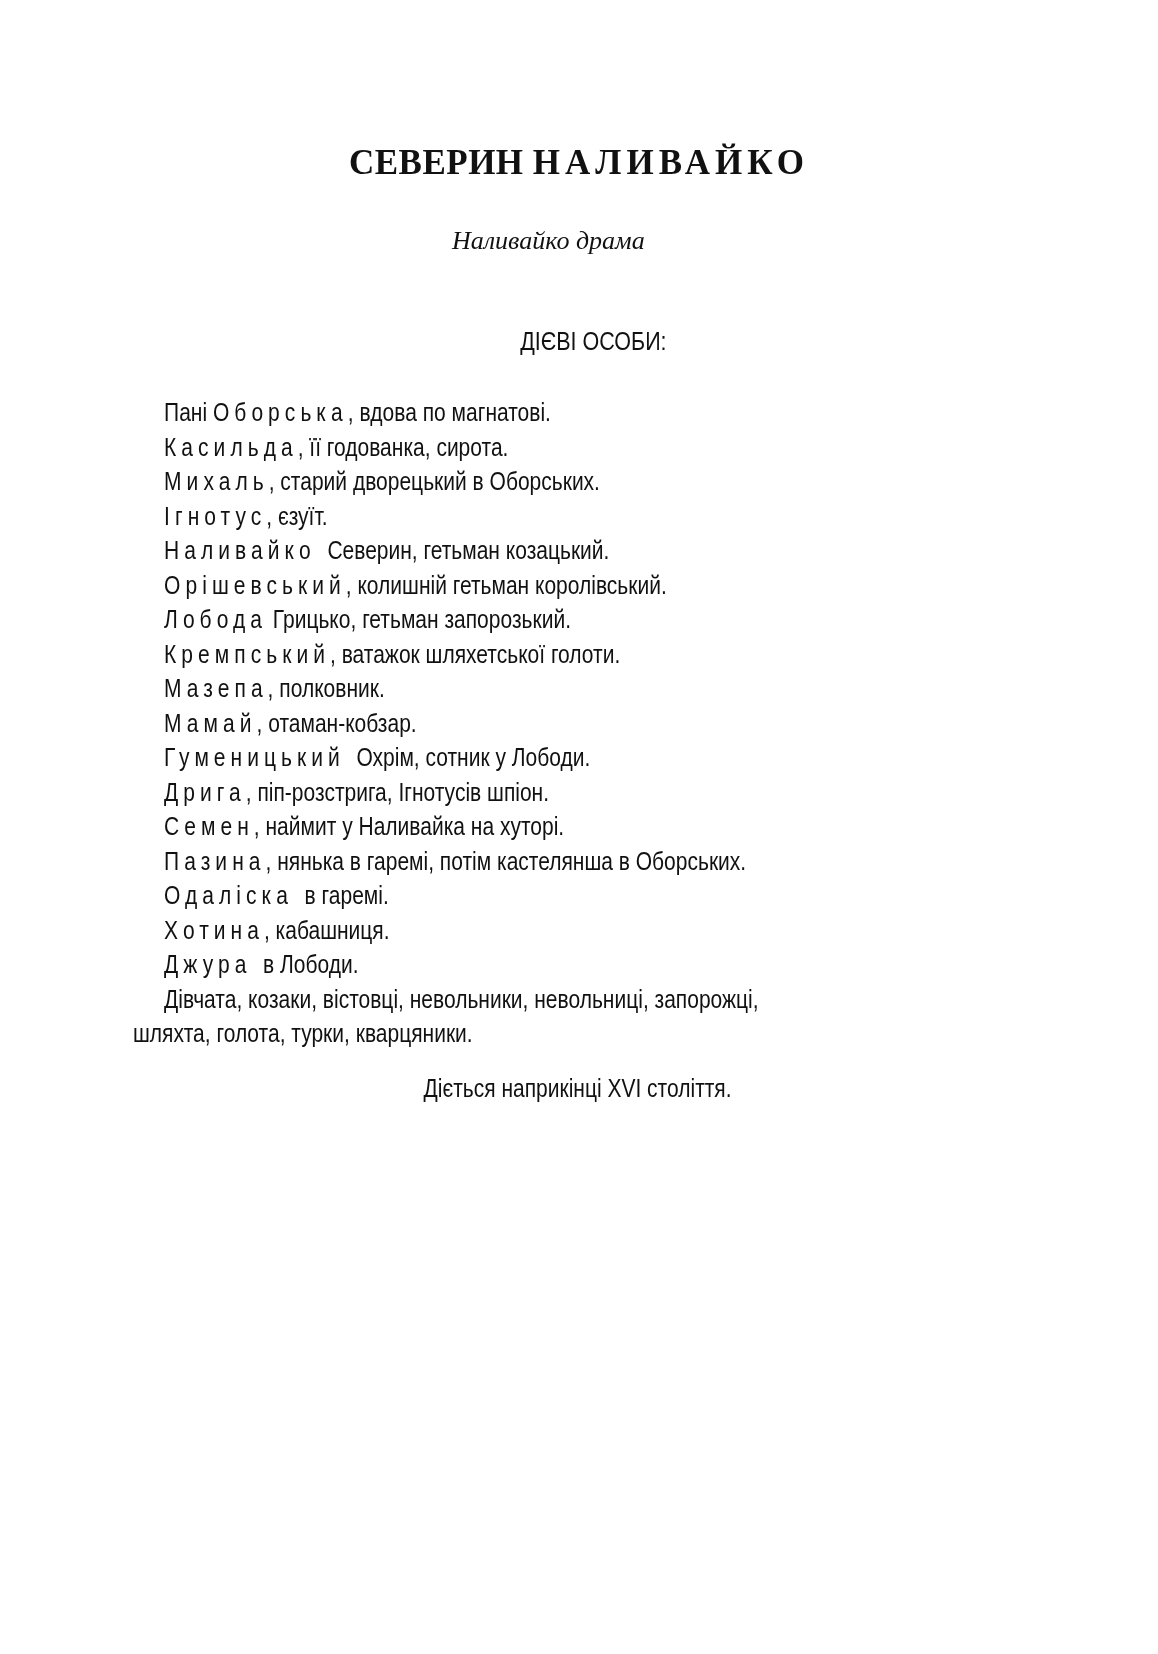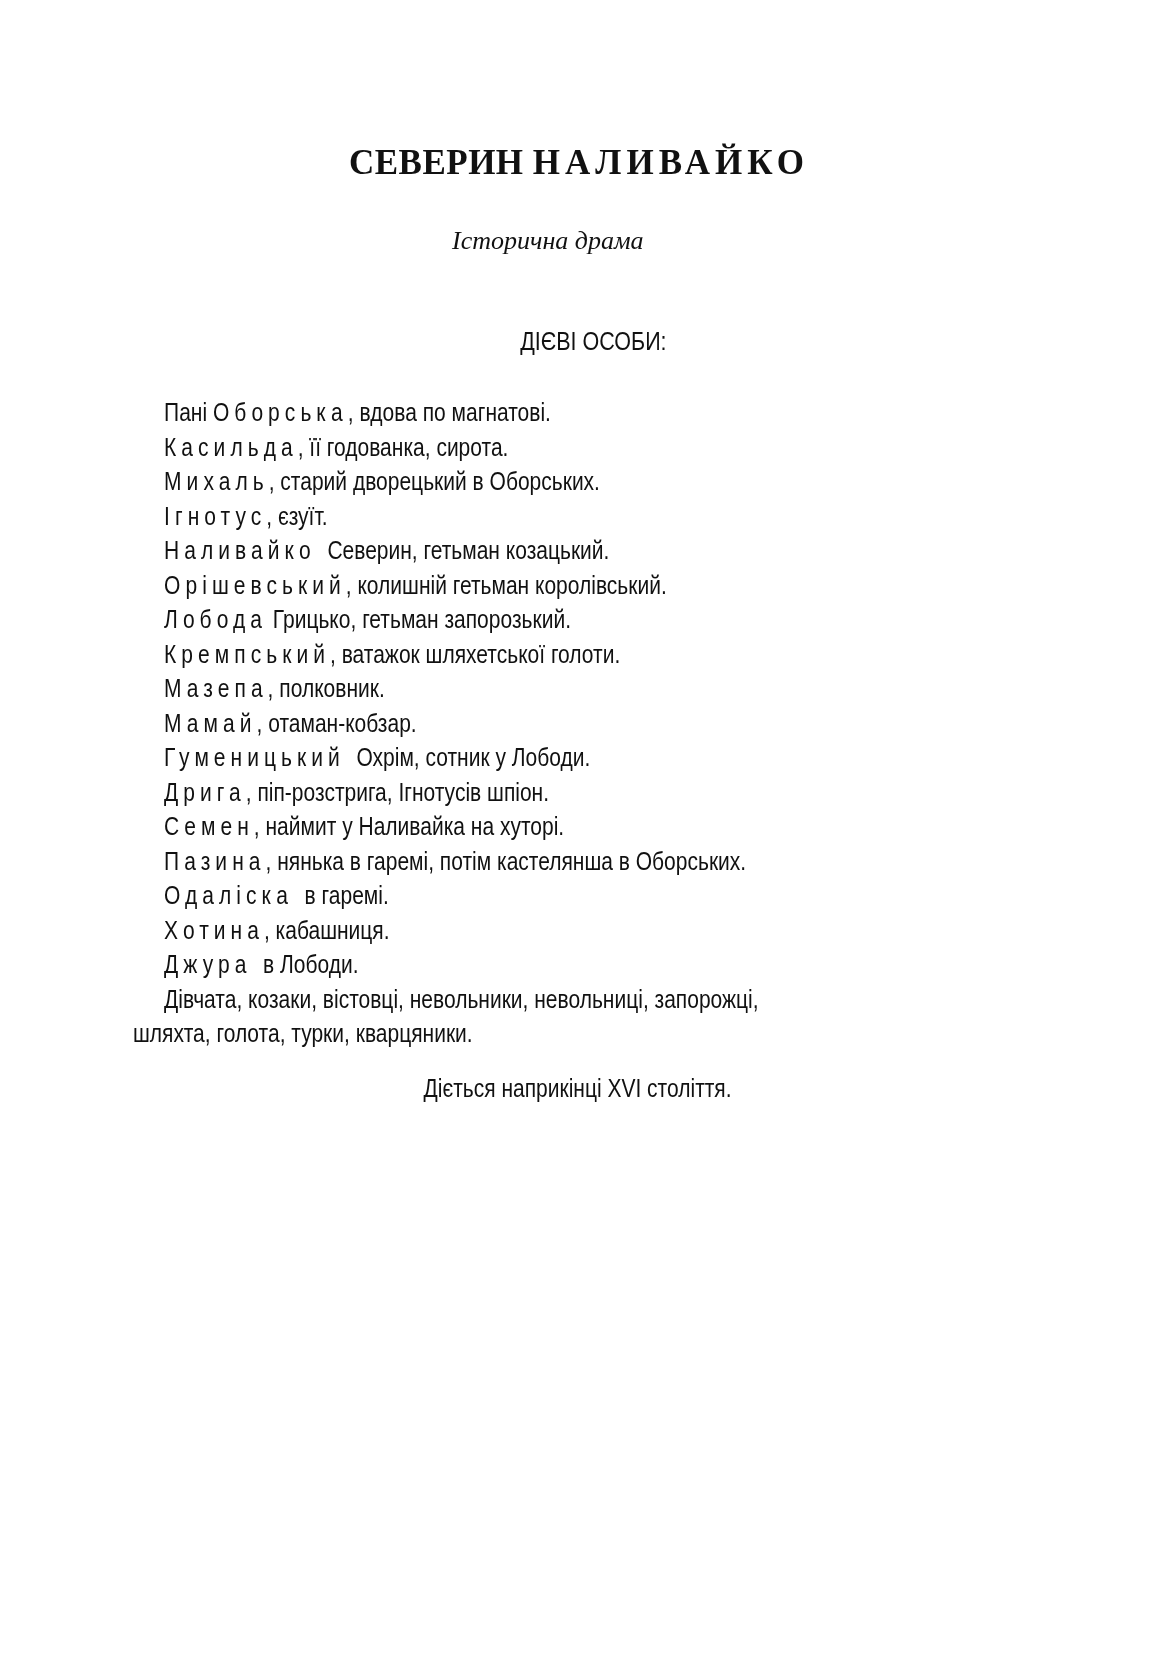--- a/index.html
+++ b/index.html
@@ -98,21 +98,21 @@
 </head>
 <body>
 
 <div class="page">
 
   <div class="title">
     <span>СЕВЕРИН</span>
     <span class="spaced">НАЛИВАЙКО</span>
   </div>
 
-  <div class="subtitle">Історична драма</div>
+  <div class="subtitle">Наливайко драма</div>
 
   <div class="section-heading">ДІЄВІ ОСОБИ:</div>
 
   <div class="cast" id="cast-list">
 
   <div class="cast-line"><span>Пані </span><span class="name">Оборська</span><span style="white-space: pre;">, вдова по магнатові.</span></div>
       <div class="cast-line"><span class="name">Касильда</span><span style="white-space: pre;">, її годованка, сирота.</span></div>
       <div class="cast-line"><span class="name">Михаль</span><span style="white-space: pre;">, старий дворецький в Оборських.</span></div>
       <div class="cast-line"><span class="name">Ігнотус</span><span style="white-space: pre;">, єзуїт.</span></div>
       <div class="cast-line"><span class="name">Наливайко</span><span style="white-space: pre;">  Северин, гетьман козацький.</span></div>

